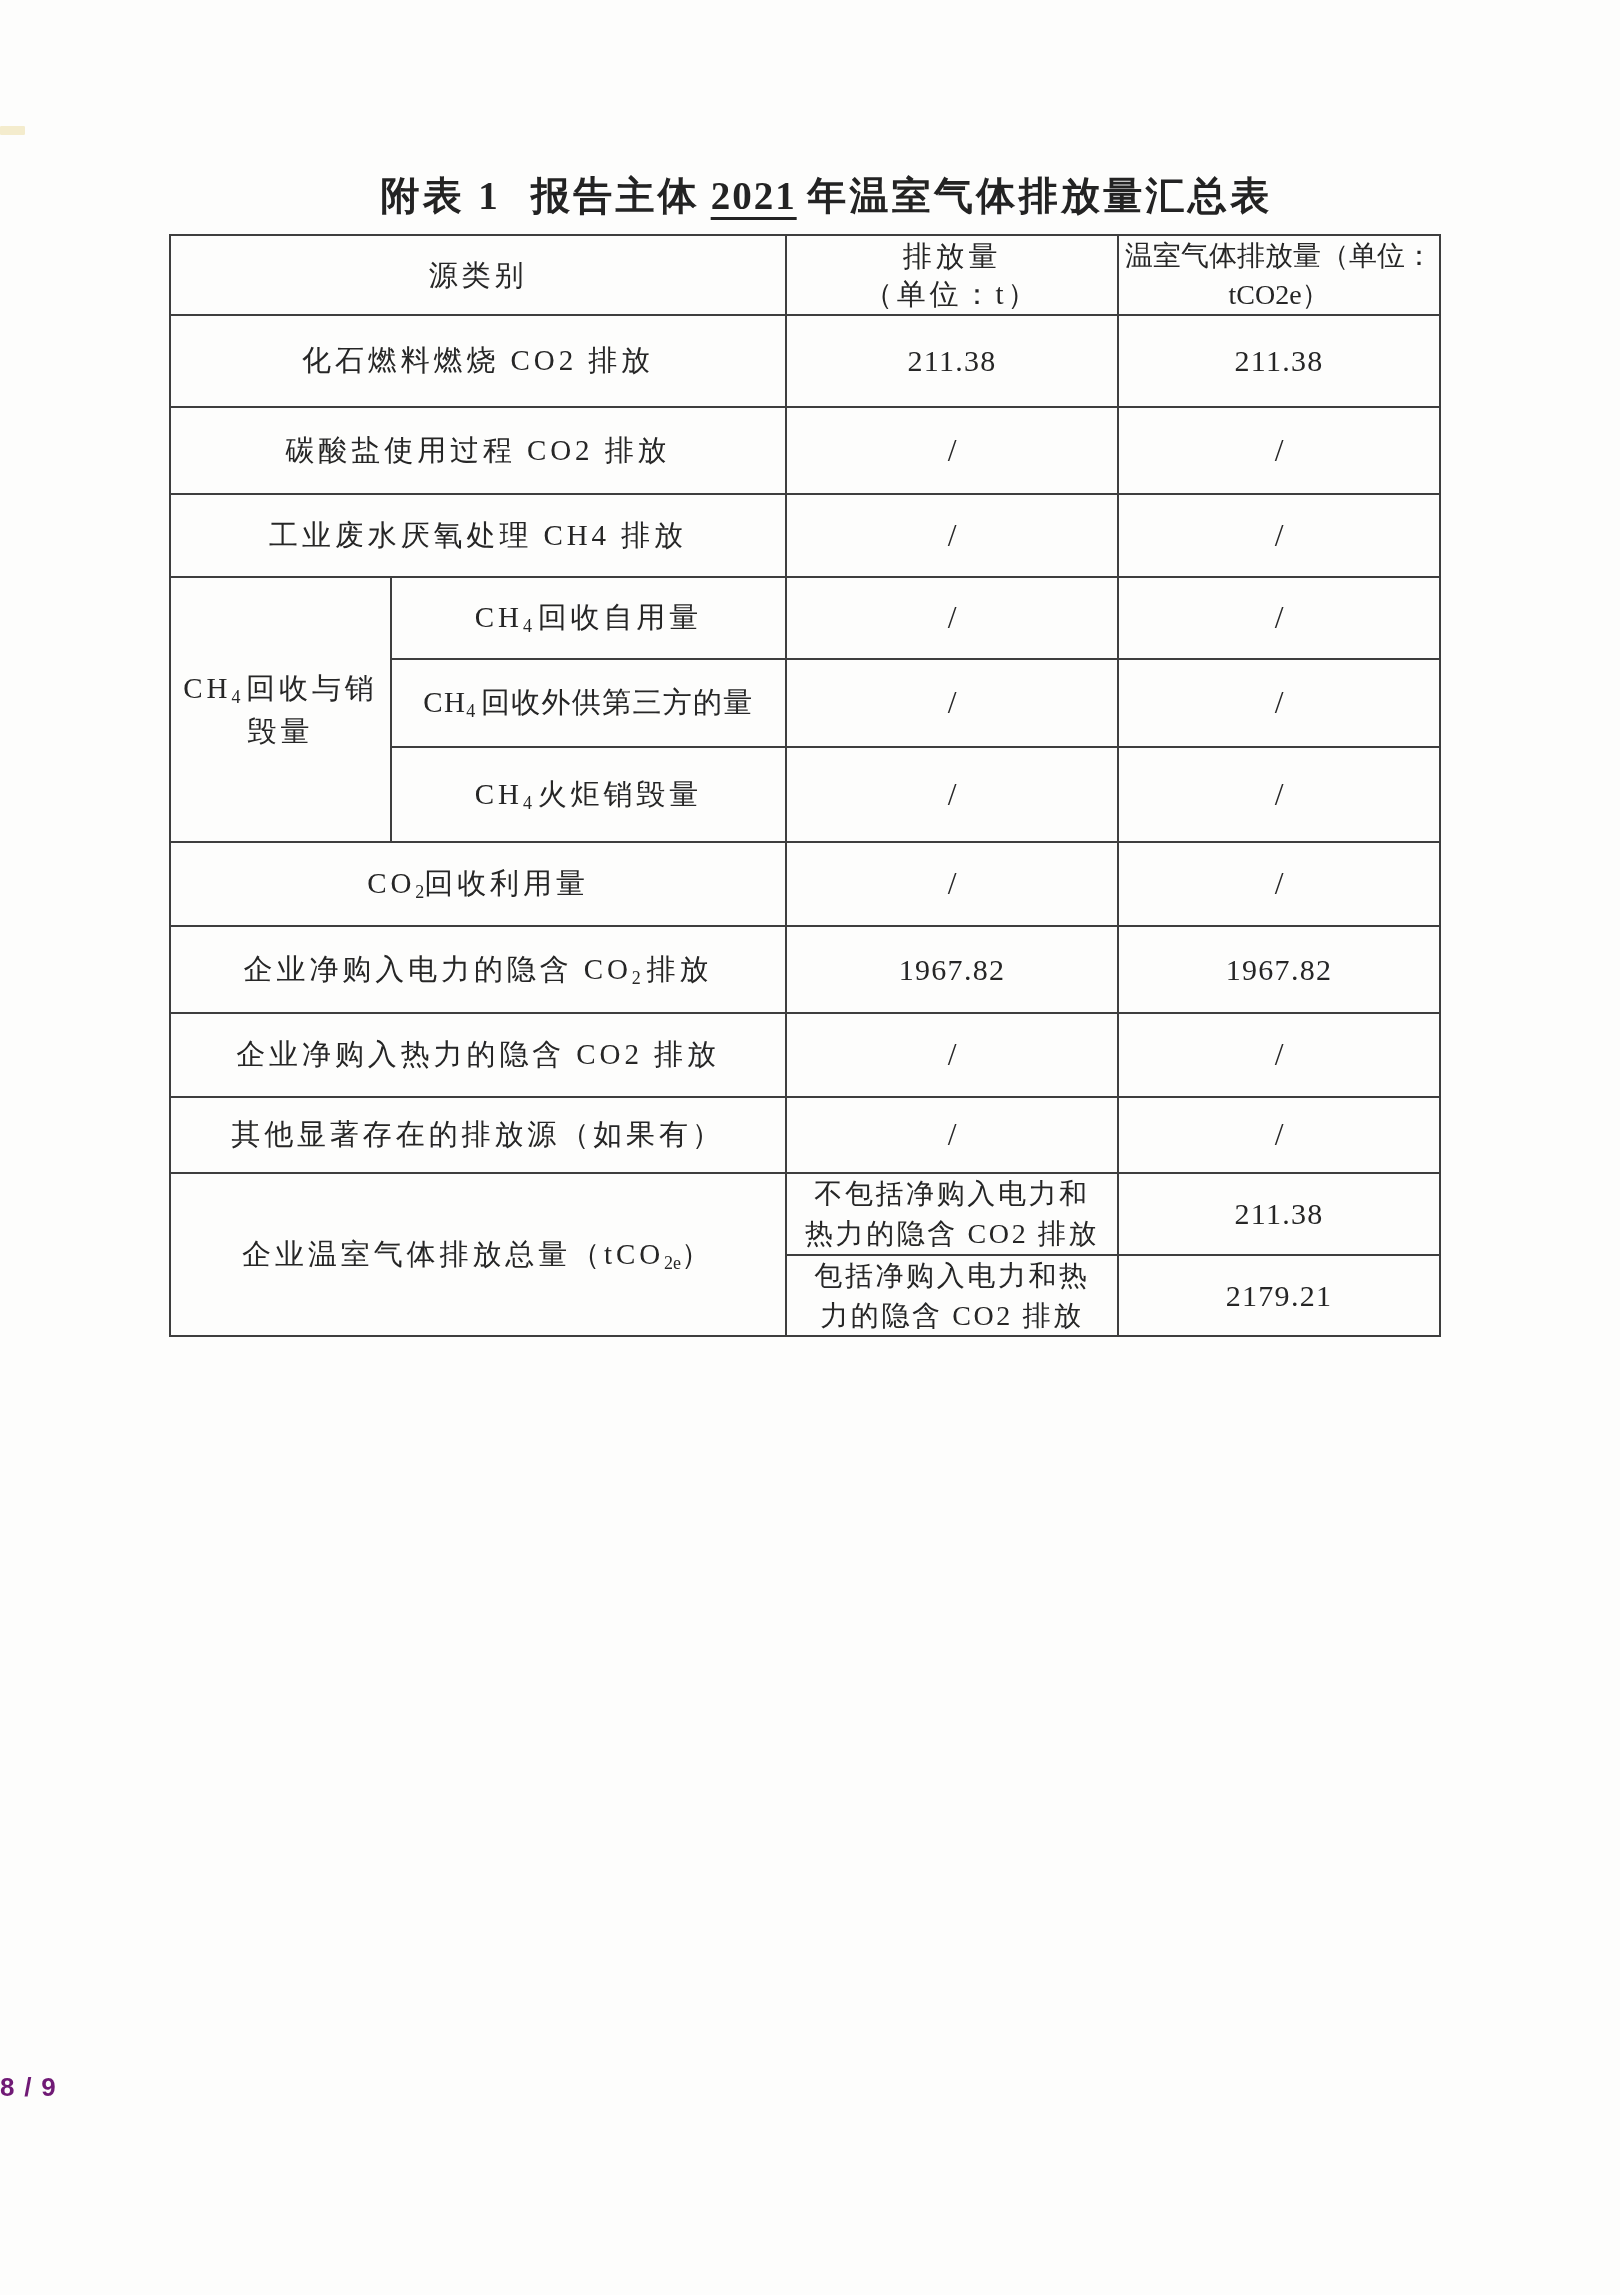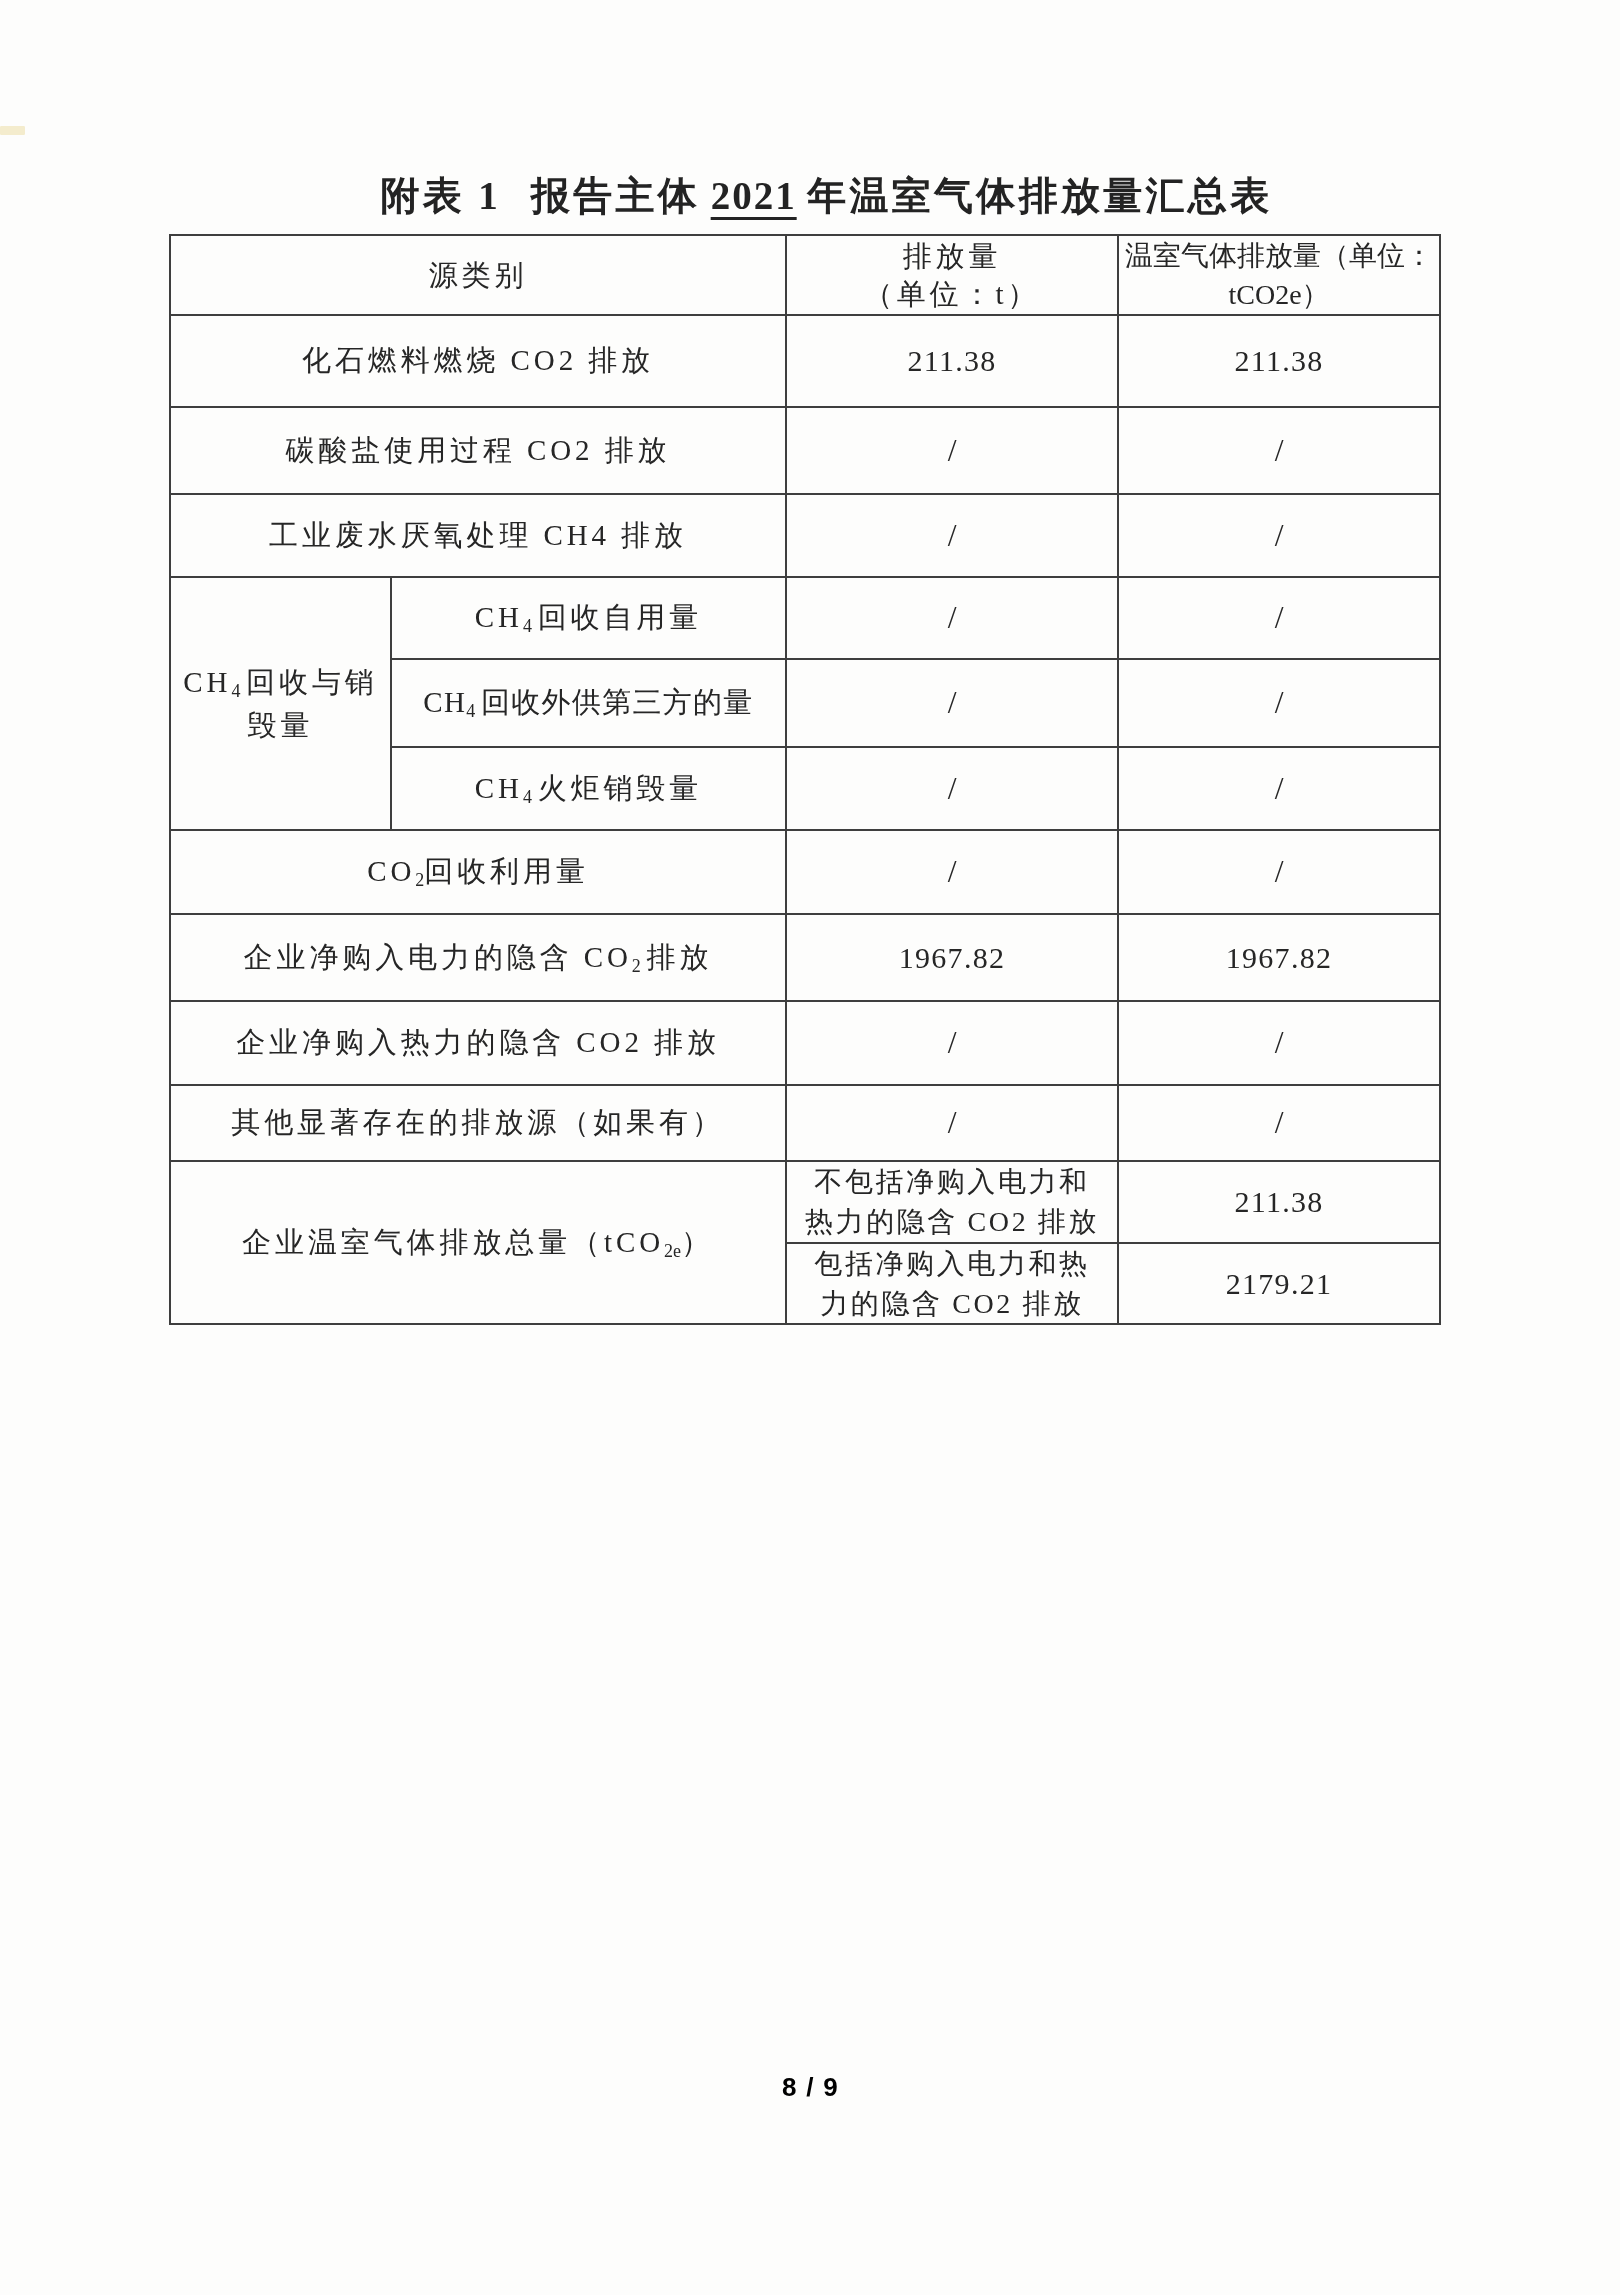--- a/index.html
+++ b/index.html
@@ -86,26 +86,26 @@
     font-size: 0.62em;
     vertical-align: -0.28em;
     letter-spacing: 0;
   }
   .sp-after-sub sub { margin-right: 0.32em; }
   .page-footer {
     position: absolute;
     top: 2072px;
     left: 0;
     width: 100%;
-    text-align: center;
+    text-align: left;
     font-family: "Liberation Sans", "DejaVu Sans", sans-serif;
     font-weight: 700;
     font-size: 26px;
     letter-spacing: 1.3px;
-    color: #000000;
+    color: #701a75;
   }
 </style>
 </head>
 <body>
 
 <div class="page">
 
   <div class="edge-mark"></div>
 
   <h1 class="doc-title"><span>附表 1</span><span class="t-gap"></span><span>报告主体</span><span class="t-sp"></span><span class="t-year">2021</span><span class="t-sp"></span><span>年温室气体排放量汇总表</span></h1>
@@ -158,21 +158,21 @@
       <td class="slash">/</td>
       <td class="slash">/</td>
     </tr>
 
     <tr style="height:88px">
       <td class="lbl lbl-tight sp-after-sub"><span>CH</span><sub>4</sub><span>回收外供第三方的量</span></td>
       <td class="slash">/</td>
       <td class="slash">/</td>
     </tr>
 
-    <tr style="height:83px">
+    <tr style="height:95px">
       <td class="lbl sp-after-sub"><span>CH</span><sub>4</sub><span>火炬销毁量</span></td>
       <td class="slash">/</td>
       <td class="slash">/</td>
     </tr>
 
     <tr style="height:84px">
       <td colspan="2" class="lbl"><span>CO</span><sub>2</sub><span>回收利用量</span></td>
       <td class="slash">/</td>
       <td class="slash">/</td>
     </tr>

